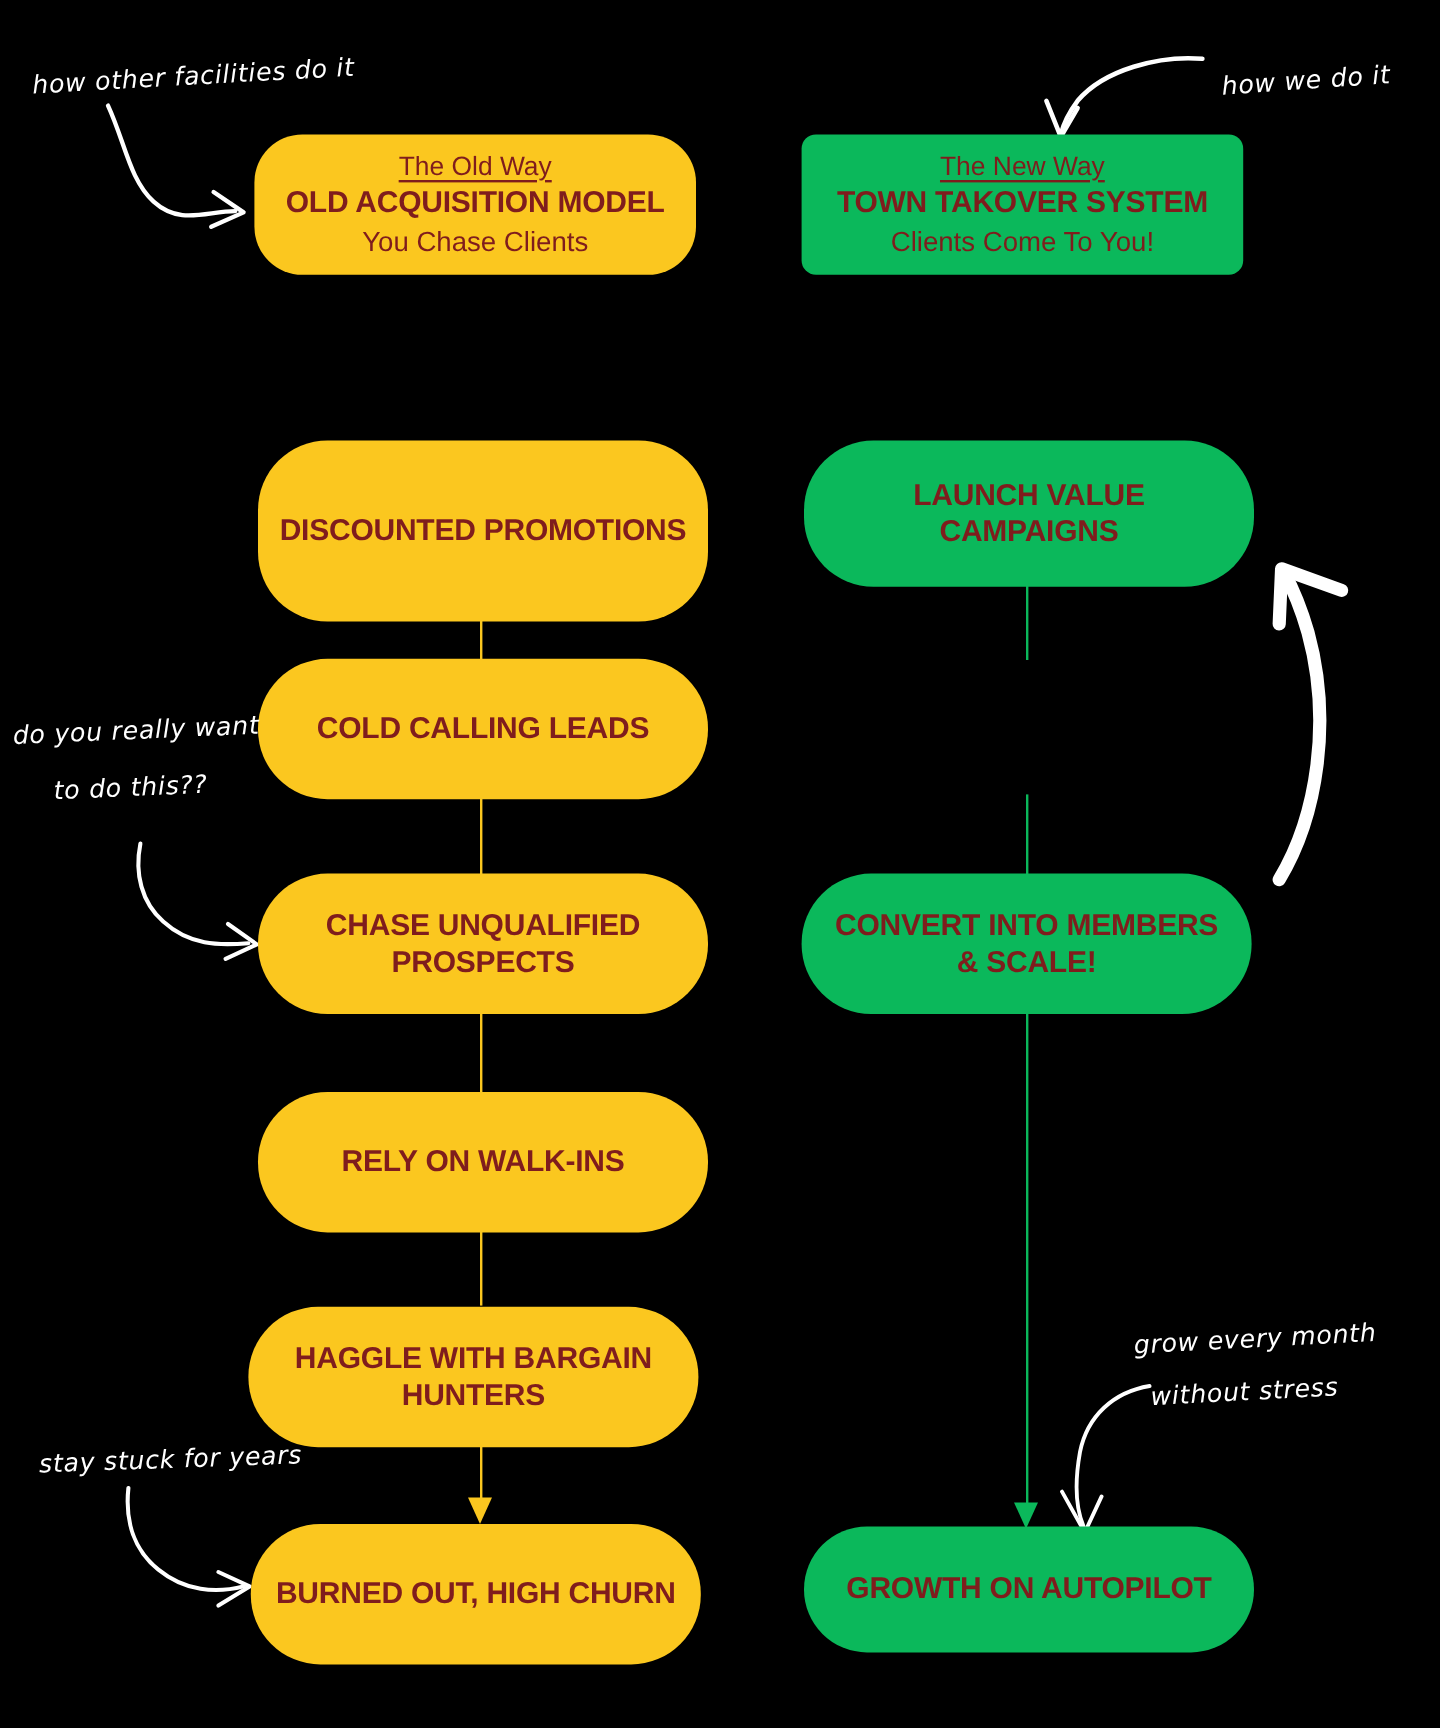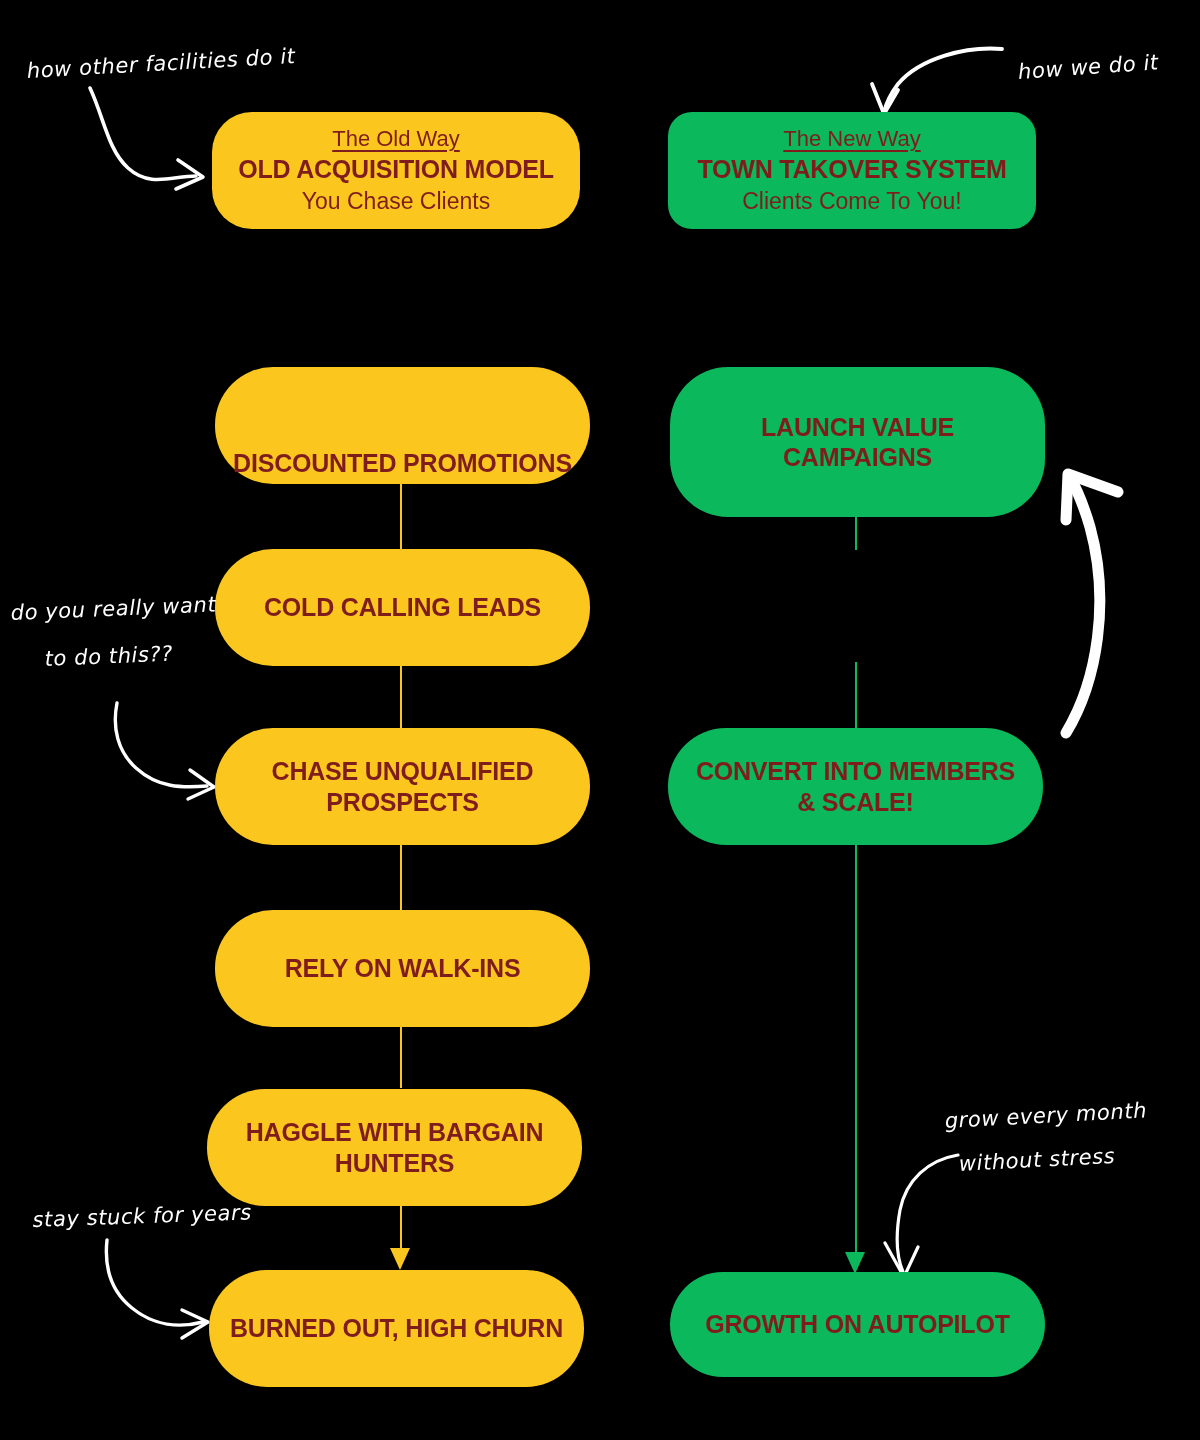--- a/index.html
+++ b/index.html
@@ -123,21 +123,21 @@
       <path d="M1066,520 L1068,474 L1118,492"></path>
     </g>
   </svg>
 
   <div class="card yellow" style="left:212px;top:112px;width:368px;height:117px;border-radius:40px;">
     <div class="sub-top">The Old Way</div>
     <div class="title">OLD ACQUISITION MODEL</div>
     <div class="sub-bot">You Chase Clients</div>
   </div>
 
-  <div class="card yellow" style="left:215px;top:367px;width:375px;height:117px;justify-content:flex-end;">
+  <div class="card yellow" style="left:215px;top:367px;width:375px;height:151px;">
     <div class="title">DISCOUNTED PROMOTIONS</div>
   </div>
 
   <div class="card yellow" style="left:215px;top:549px;width:375px;height:117px;">
     <div class="title">COLD CALLING LEADS</div>
   </div>
 
   <div class="card yellow" style="left:215px;top:728px;width:375px;height:117px;">
     <div class="title">CHASE UNQUALIFIED PROSPECTS</div>
   </div>
@@ -147,27 +147,27 @@
   </div>
 
   <div class="card yellow" style="left:207px;top:1089px;width:375px;height:117px;">
     <div class="title">HAGGLE WITH BARGAIN HUNTERS</div>
   </div>
 
   <div class="card yellow" style="left:209px;top:1270px;width:375px;height:117px;">
     <div class="title">BURNED OUT, HIGH CHURN</div>
   </div>
 
-  <div class="card green" style="left:668px;top:112px;width:368px;height:117px;border-radius:24px;">
+  <div class="card green" style="left:668px;top:112px;width:368px;height:117px;border-radius:12px;">
     <div class="sub-top">The New Way</div>
     <div class="title">TOWN TAKOVER SYSTEM</div>
     <div class="sub-bot">Clients Come To You!</div>
   </div>
 
-  <div class="card green" style="left:670px;top:367px;width:375px;height:150px;">
+  <div class="card green" style="left:670px;top:367px;width:375px;height:122px;">
     <div class="title">LAUNCH VALUE CAMPAIGNS</div>
   </div>
 
 
   <div class="card green" style="left:668px;top:728px;width:375px;height:117px;">
     <div class="title">CONVERT INTO MEMBERS &amp; SCALE!</div>
   </div>
 
   <div class="card green" style="left:670px;top:1272px;width:375px;height:105px;">
     <div class="title">GROWTH ON AUTOPILOT</div>

